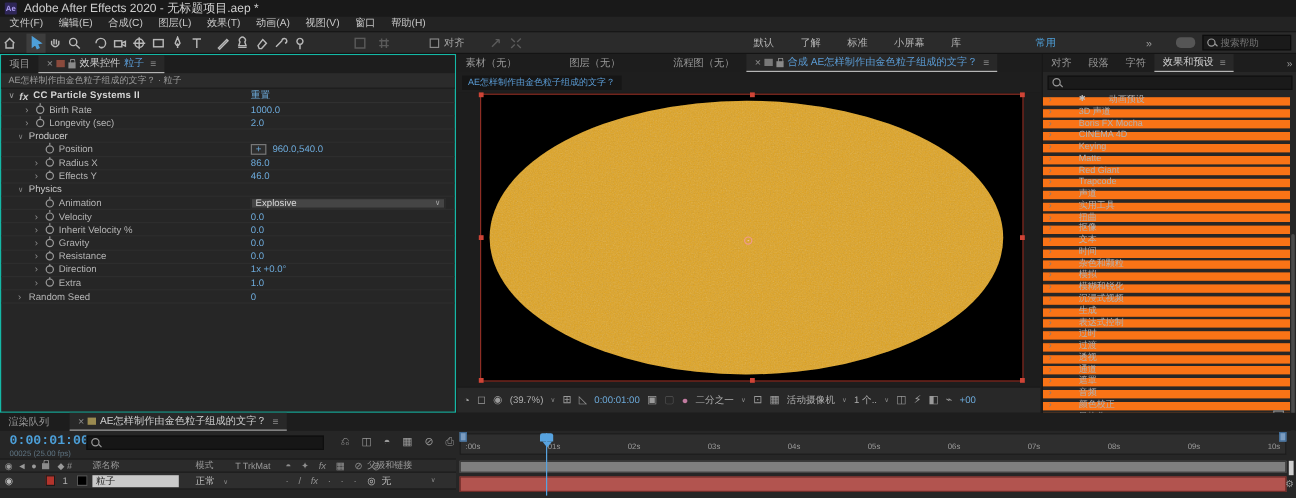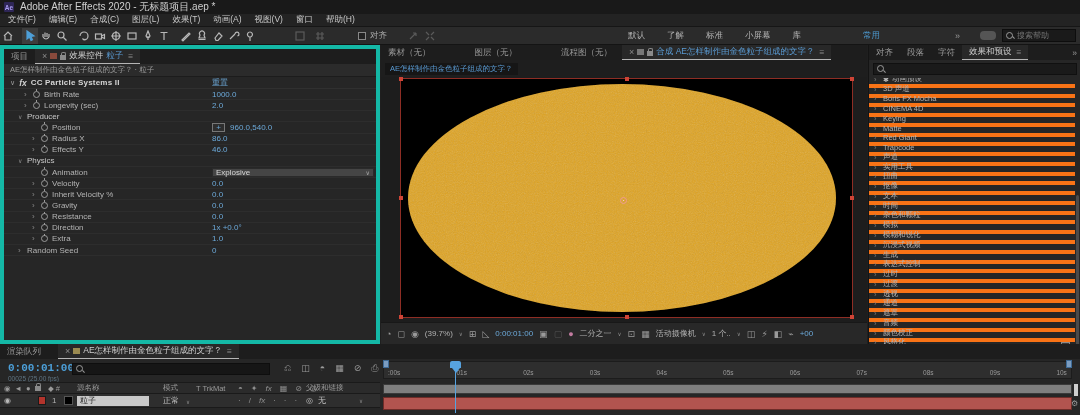--- a/index.html
+++ b/index.html
@@ -42,21 +42,21 @@
   .tabbar { background:#1d1d1d; display:flex; align-items:stretch; font-size:8.5px; }
   .tab { display:flex; align-items:center; gap:3px; padding:0 7px; color:#9a9a9a; }
   .tab.active { background:#282828; color:#cfcfcf; border-bottom:1px solid #b5b5b5; }
   .tab .x { color:#8a8a8a; font-size:9px; }
   .tab .sq { width:7px; height:6px; background:#777; }
   .hamburger { color:#8a8a8a; margin-left:2px; }
   .mini-lock { position:relative; width:6px; height:5px; background:#8a8a8a; margin-top:2px; }
   .mini-lock::before { content:""; position:absolute; top:-3px; left:1px; width:3px; height:3px; border:1px solid #8a8a8a; border-bottom:none; border-radius:2px 2px 0 0; }
 
   
-  #panel-left { left:0; top:45px; width:380px; height:299px; background:#262626; border:4px solid #14b8a6; }
+  #panel-left { left:0; top:45px; width:380px; height:299px; background:#262626; border:1px solid #14b8a6; }
   #ec-tabs { height:15px; }
   #ec-breadcrumb { height:13px; background:#2b2b2b; border-bottom:1px solid #1c1c1c; display:flex; align-items:center; padding-left:6px; font-size:7.5px; color:#9a9a9a; }
   #ec-fx-row { height:12px; display:flex; align-items:center; border-bottom:1px solid #303030; padding-left:6px; gap:4px; }
   #fx-badge { font-style:italic; font-weight:bold; color:#cfcfcf; font-size:8.5px; }
   #fx-arrow { color:#9a9a9a; font-size:7px; }
   #effect-name { color:#d5d5d5; font-weight:bold; font-size:8px; letter-spacing:.2px; }
   #reset-link { position:absolute; left:208px; color:#6ca9d9; font-size:8px; }
   .ec-row { position:relative; height:11.15px; display:flex; align-items:center; border-bottom:1px solid #2d2d2d; font-size:8px; color:#b4b4b4; }
   .ec-row[data-indent="0"] { padding-left:14px; }
   .ec-row[data-indent="1"] { padding-left:20px; }
@@ -92,21 +92,21 @@
   .blue-text { color:#6ca9d9; }
   .carat { color:#8a8a8a; font-size:5.5px; }
 
   
   #panel-right { left:868px; top:45px; width:212px; height:313px; background:#262626; border-left:1px solid #141414; }
   #fxp-tabs { height:15px; }
   #fxp-more { position:absolute; right:3px; top:3px; color:#999; }
   #fxp-search { position:absolute; left:4px; top:18px; width:204px; height:12px; background:#1a1a1a; border:1px solid #101010; display:flex; align-items:center; padding-left:3px; gap:3px; }
   #fxp-search input { background:transparent; border:none; outline:none; width:180px; color:#bbb; font-size:8px; font-family:inherit; }
   #fxp-list { position:absolute; left:0; top:33px; width:206px; height:274px; overflow:hidden; }
-  .cat-row { height:9.78px; display:flex; align-items:flex-end; padding-left:5px; font-size:7.5px; color:#b2b2b2; border-bottom:4px solid #f97316; gap:3px; }
+  .cat-row { height:9.78px; display:flex; align-items:flex-start; padding-left:5px; font-size:7.5px; color:#b2b2b2; border-bottom:7px solid #f97316; gap:19px; }
   .cat-row::before { content:"›"; color:#7c7c7c; width:6px; }
   .cat-row .star { display:none; color:#bbb; font-size:7px; }
   .cat-row[data-icon="star"] .star { display:inline; }
   #fxp-scrollbar { position:absolute; right:1px; top:150px; width:3px; height:200px; background:#4a4a4a; border-radius:2px; }
   #fxp-corner { position:absolute; right:10px; bottom:8px; width:9px; height:8px; border:1px solid #8a8a8a; background:#3a3a3a; }
 
   
   #tl-tabs { left:0; top:344px; width:1080px; height:15px; }
   #tl-tabs .tab .sq { background:#9a8a50; }
   #timeline { left:0; top:359px; width:1080px; height:56px; background:#262626; }

